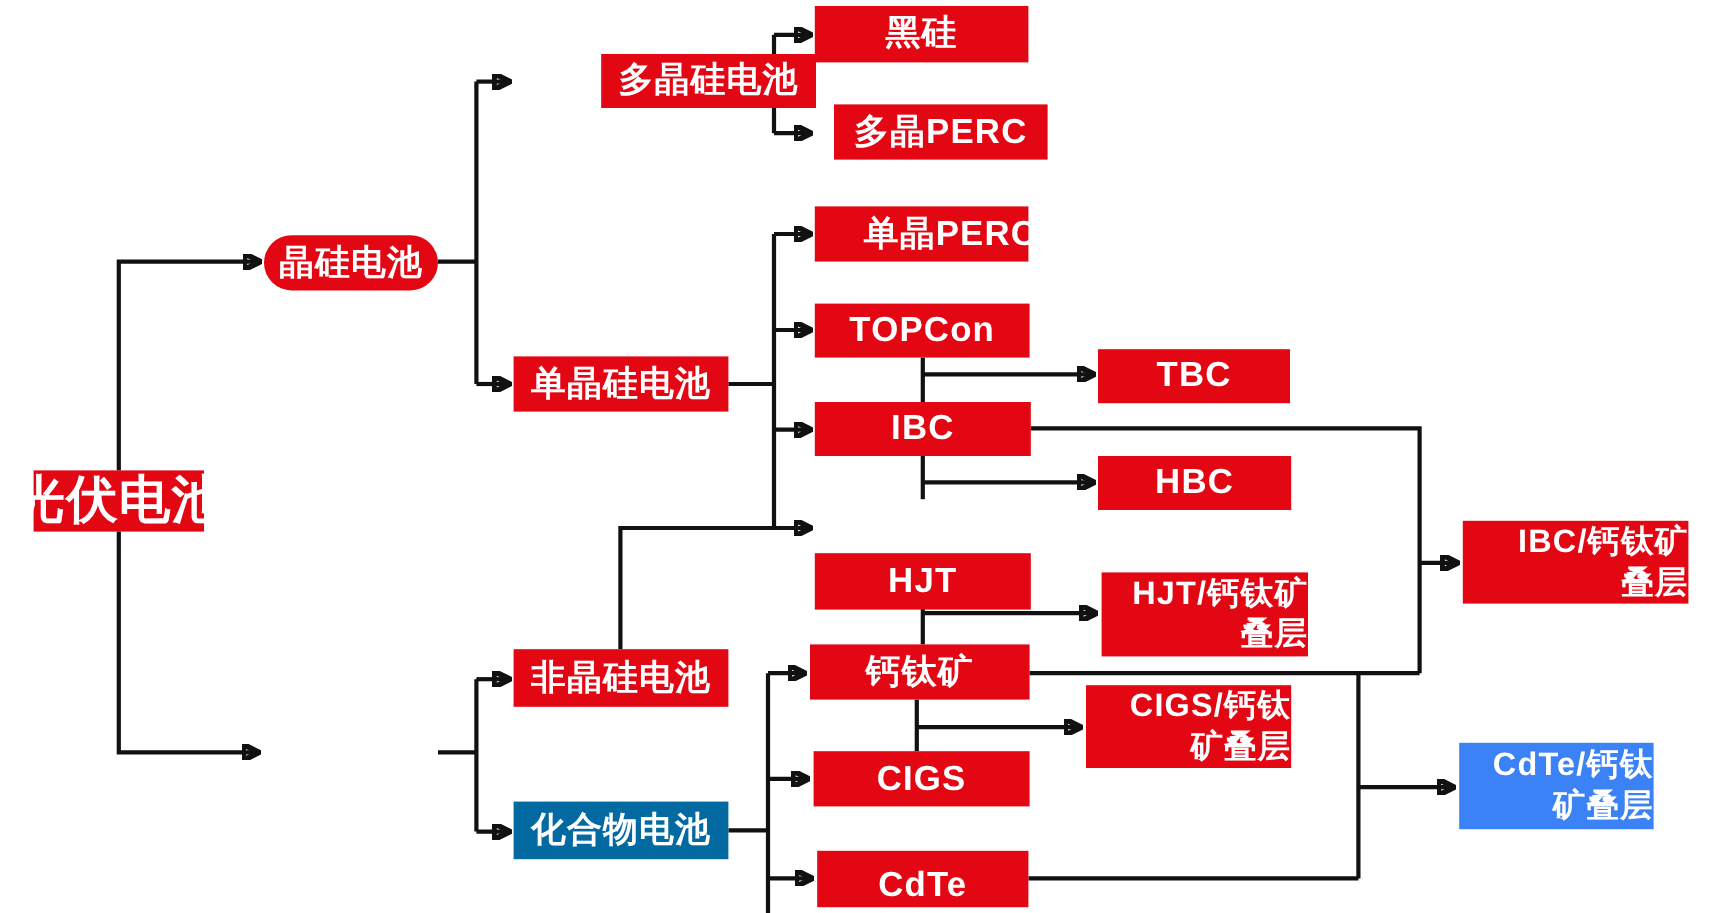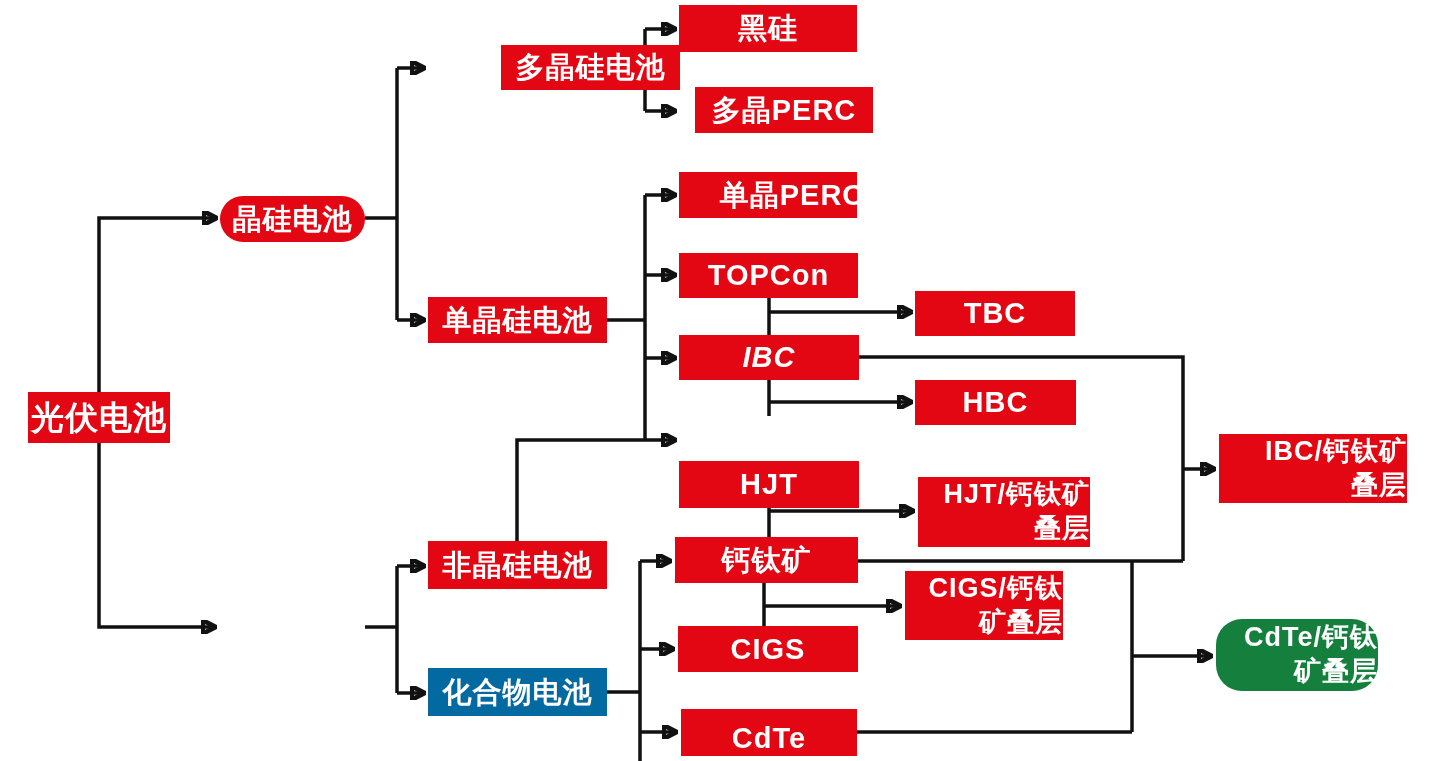--- a/index.html
+++ b/index.html
@@ -21,21 +21,21 @@
     align-items:center;
     justify-content:center;
     text-align:center;
     font-weight:bold;
     font-size:29px;
     line-height:1.2;
     letter-spacing:1px;
     white-space:nowrap;
     box-sizing:border-box;
   }
-  .node.root{font-size:33px;}
+  .node.root{font-size:43px;}
   .node.stack{font-size:27px;white-space:normal;line-height:1.25;align-items:flex-end;}
 </style>
 </head>
 <body>
 
 <div id="canvas" style="background: rgb(255, 255, 255);">
 
   <svg id="wires" width="1430" height="761" viewBox="0 0 1430 761" xmlns="http://www.w3.org/2000/svg" style="color: rgb(17, 17, 17);">
     <defs>
       <marker id="arrow" viewBox="0 0 10 10" refX="8.5" refY="5" markerWidth="4.6" markerHeight="3.8" orient="auto">
@@ -118,21 +118,21 @@
     </div>
   <div class="node" style="left: 679px; top: 87px; width: 178px; height: 46px; background: rgb(227, 6, 19); color: rgb(255, 255, 255); margin-left: 16px;">
       <span>多晶PERC</span>
     </div>
   <div class="node" style="left: 679px; top: 172px; width: 178px; height: 46px; background: rgb(227, 6, 19); color: rgb(255, 255, 255); padding-left: 48px;">
       <span>单晶PERC</span>
     </div>
   <div class="node" style="left: 679px; top: 253px; width: 179px; height: 45px; background: rgb(227, 6, 19); color: rgb(255, 255, 255);">
       <span>TOPCon</span>
     </div>
-  <div class="node" style="left: 679px; top: 335px; width: 180px; height: 45px; background: rgb(227, 6, 19); color: rgb(255, 255, 255); font-style: italic;">
+  <div class="node" style="left: 679px; top: 335px; width: 180px; height: 45px; background: rgb(227, 6, 19); color: rgb(255, 255, 255);">
       <span>IBC</span>
     </div>
   <div class="node" style="left: 679px; top: 416px; width: 180px; height: 47px; background: rgb(227, 6, 19); color: rgb(255, 255, 255); margin-top: 45px;">
       <span>HJT</span>
     </div>
   <div class="node" style="left: 675px; top: 537px; width: 183px; height: 46px; background: rgb(227, 6, 19); color: rgb(255, 255, 255); align-items: center;">
       <span>钙钛矿</span>
     </div>
   <div class="node" style="left: 678px; top: 626px; width: 180px; height: 46px; background: rgb(227, 6, 19); color: rgb(255, 255, 255);">
       <span>CIGS</span>
@@ -144,26 +144,26 @@
   <div class="node" style="left: 915px; top: 291px; width: 160px; height: 45px; background: rgb(227, 6, 19); color: rgb(255, 255, 255);">
       <span>TBC</span>
     </div>
   <div class="node" style="left: 915px; top: 380px; width: 161px; height: 45px; background: rgb(227, 6, 19); color: rgb(255, 255, 255);">
       <span>HBC</span>
     </div>
   <div class="node stack" style="left: 918px; top: 477px; width: 172px; height: 70px; background: rgb(227, 6, 19); color: rgb(255, 255, 255);">
     <span>HJT/钙钛矿</span>
     <span>叠层</span>
   </div>
-  <div class="node stack" style="left: 905px; top: 571px; width: 158px; height: 69px; background: rgb(227, 6, 19); color: rgb(255, 255, 255);">
+  <div class="node stack" style="left: 905px; top: 571px; width: 171px; height: 69px; background: rgb(227, 6, 19); color: rgb(255, 255, 255);">
     <span>CIGS/钙钛</span>
     <span>矿叠层</span>
   </div>
   <div class="node stack" style="left: 1219px; top: 434px; width: 188px; height: 69px; background: rgb(227, 6, 19); color: rgb(255, 255, 255);">
     <span>IBC/钙钛矿</span>
     <span>叠层</span>
   </div>
-  <div class="node stack" style="left: 1216px; top: 619px; width: 162px; height: 72px; background: #15803d; color: rgb(255, 255, 255); border-radius: 26px;">
+  <div class="node stack" style="left: 1216px; top: 619px; width: 162px; height: 72px; background: #3b82f6; color: rgb(255, 255, 255);">
     <span>CdTe/钙钛</span>
     <span>矿叠层</span>
   </div>
 
 </div>
 
 </body></html>

